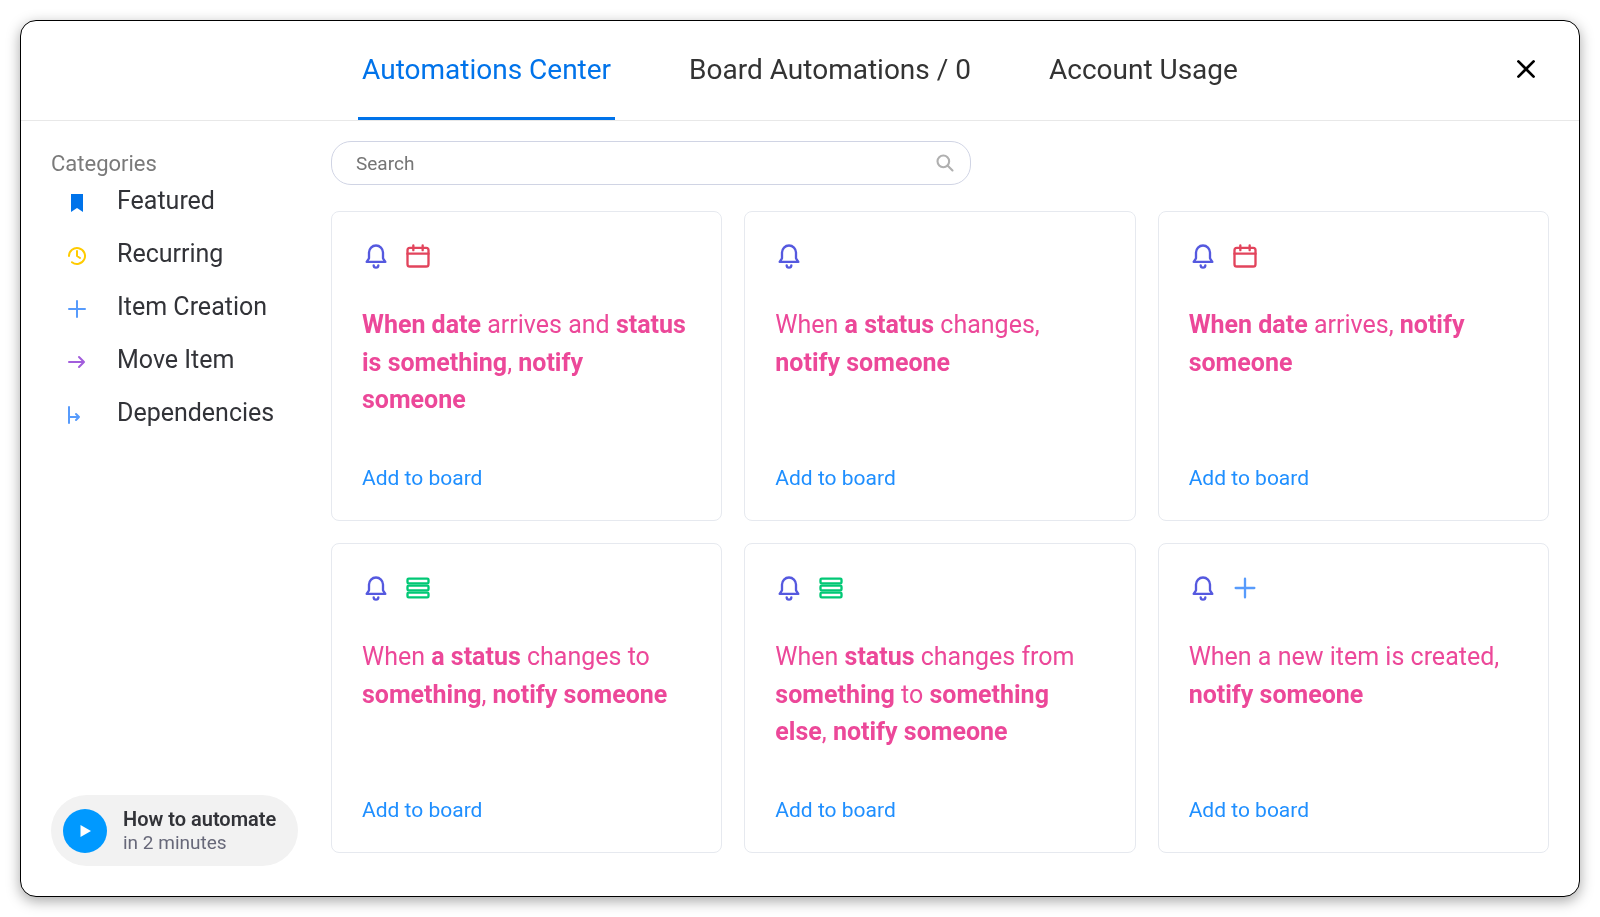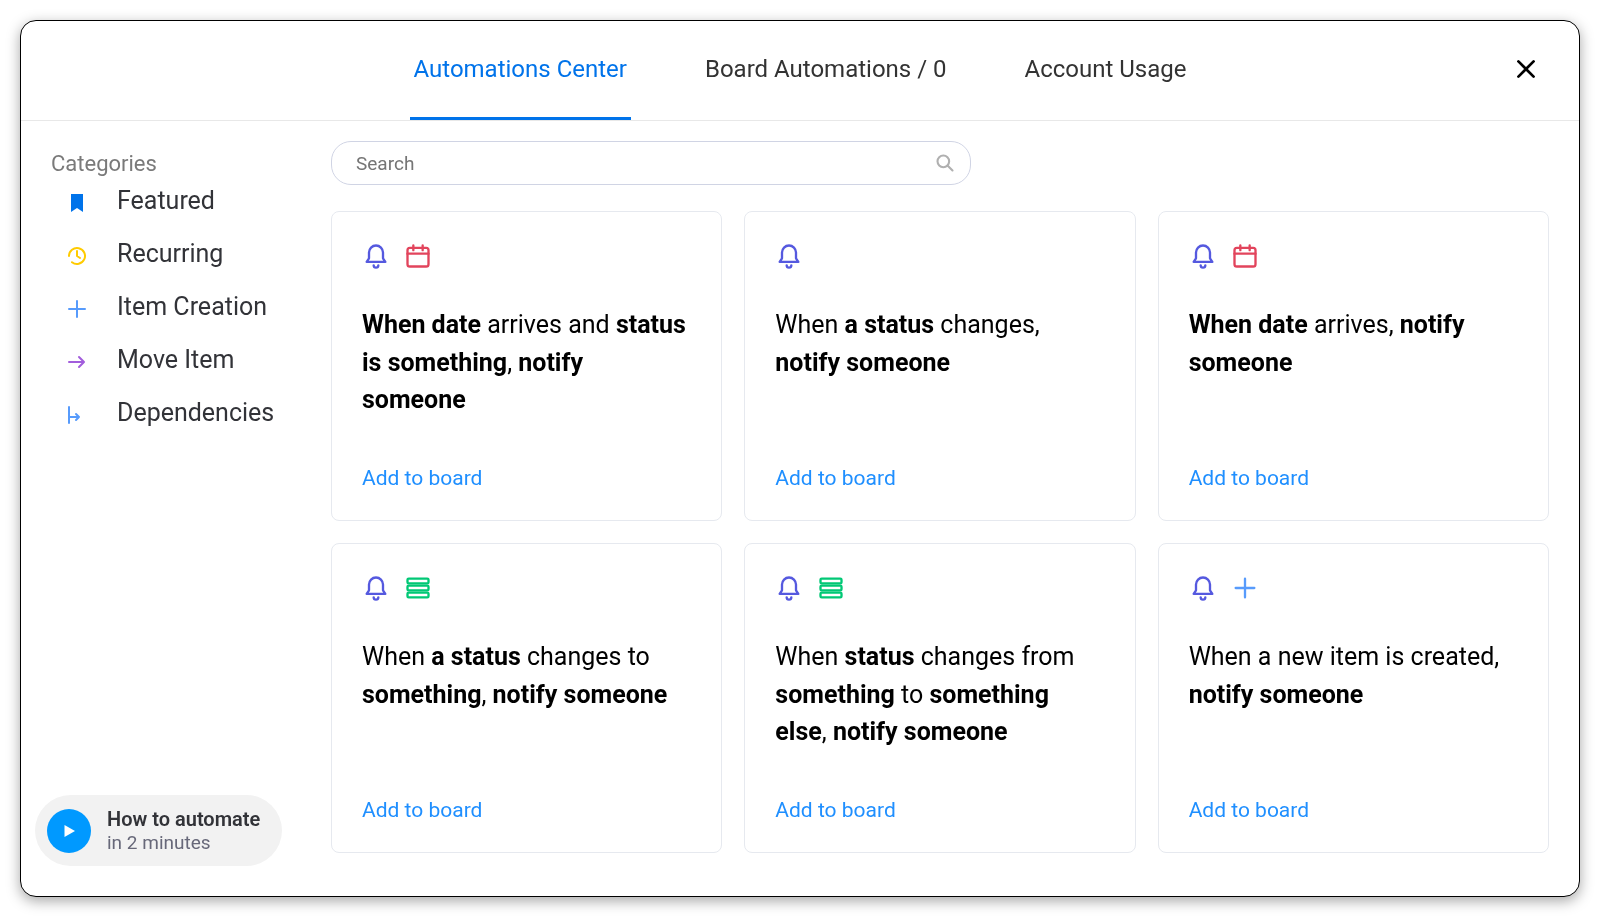--- a/index.html
+++ b/index.html
@@ -1,42 +1,42 @@
 <!DOCTYPE html>
 <html><head>
 <meta charset="utf-8">
 <style>
 * { margin:0; padding:0; box-sizing:border-box; font-family:-apple-system,BlinkMacSystemFont,"Segoe UI",Roboto,Helvetica,Arial,sans-serif; }
 body { background:#fff; width:1600px; height:917px; overflow:hidden; padding:20px; }
 .window { width:100%; height:100%; border:1px solid #000; border-radius:16px; background:#fff; box-shadow:0 4px 14px rgba(0,0,0,0.35); display:flex; flex-direction:column; overflow:hidden; }
 .header { display:flex; align-items:center; border-bottom:1px solid #e8e8e8; padding:0 30px; height:100px; position:relative; }
 .tabs { display:flex; gap:70px; margin:0 auto; height:100%; align-items:center; }
-.tab { font-size:24px; color:#333; cursor:pointer; padding:0 4px; height:100%; display:flex; align-items:center; border-bottom:3px solid transparent; }
+.tab { font-size:28px; color:#333; cursor:pointer; padding:0 4px; height:100%; display:flex; align-items:center; border-bottom:3px solid transparent; }
 .tab.active { color:#0073ea; border-bottom:3px solid #0073ea; }
 .close-btn { position:absolute; right:40px; top:50%; transform:translateY(-50%); cursor:pointer; }
 .body { display:flex; flex:1; overflow:hidden; }
 .sidebar { width:290px; padding:30px 10px 30px 30px; position:relative; }
 .cat-title { color:#7a7a7a; font-size:22px; }
 .cat-item { display:flex; align-items:flex-end; gap:28px; padding:10px 14px; border-radius:6px; font-size:25px; color:#323338; cursor:pointer; margin-bottom:4px; }
 .cat-item.active { background:#cfe8ff; color:#0073ea; }
 .cat-item .ic { width:24px; height:24px; display:flex; align-items:center; justify-content:center; }
-.howto { position:absolute; bottom:30px; left:14px; display:flex; align-items:center; gap:16px; background:#f2f2f2; padding:12px 22px 12px 12px; border-radius:40px; cursor:pointer; }
+.howto { position:absolute; bottom:30px; left:30px; display:flex; align-items:center; gap:16px; background:#f2f2f2; padding:12px 22px 12px 12px; border-radius:40px; cursor:pointer; }
 .howto .play { width:44px; height:44px; background:#0099ff; border-radius:50%; display:flex; align-items:center; justify-content:center; }
 .howto-text .l1 { font-size:20px; font-weight:600; color:#323338; }
 .howto-text .l2 { font-size:19px; color:#676879; }
 .main { flex:1; padding:20px 30px 30px 20px; overflow-y:auto; }
 .search-wrap { margin-bottom:26px; }
 .search { width:640px; height:44px; border:1px solid #d0d4e4; border-radius:20px; padding:0 46px 0 24px; font-size:19px; color:#323338; position:relative; }
 .search-ic { position:relative; display:inline-block; }
 .search-ic svg { position:absolute; right:16px; top:50%; transform:translateY(-50%); pointer-events:none; }
 .grid { display:grid; grid-template-columns:repeat(3,1fr); gap:22px; }
 .card { border:1px solid #e6e9ef; border-radius:8px; padding:30px; display:flex; flex-direction:column; height:310px; }
 .card-icons { display:flex; gap:14px; margin-bottom:36px; }
 .card-icons .ic { width:28px; height:28px; }
-.recipe { font-size:25px; line-height:1.5; color:#000000; flex:1; }
+.recipe { font-size:25px; line-height:1.5; color:#ec4899; flex:1; }
 .recipe .b { font-weight:700; }
 .add-link { font-size:21px; color:#1f8fff; cursor:pointer; }
 </style>
 </head>
 <body>
 
 <div class="window">
   <div class="header">
     <div class="tabs" id="tabs">
         <div class="tab active">Automations Center</div>

